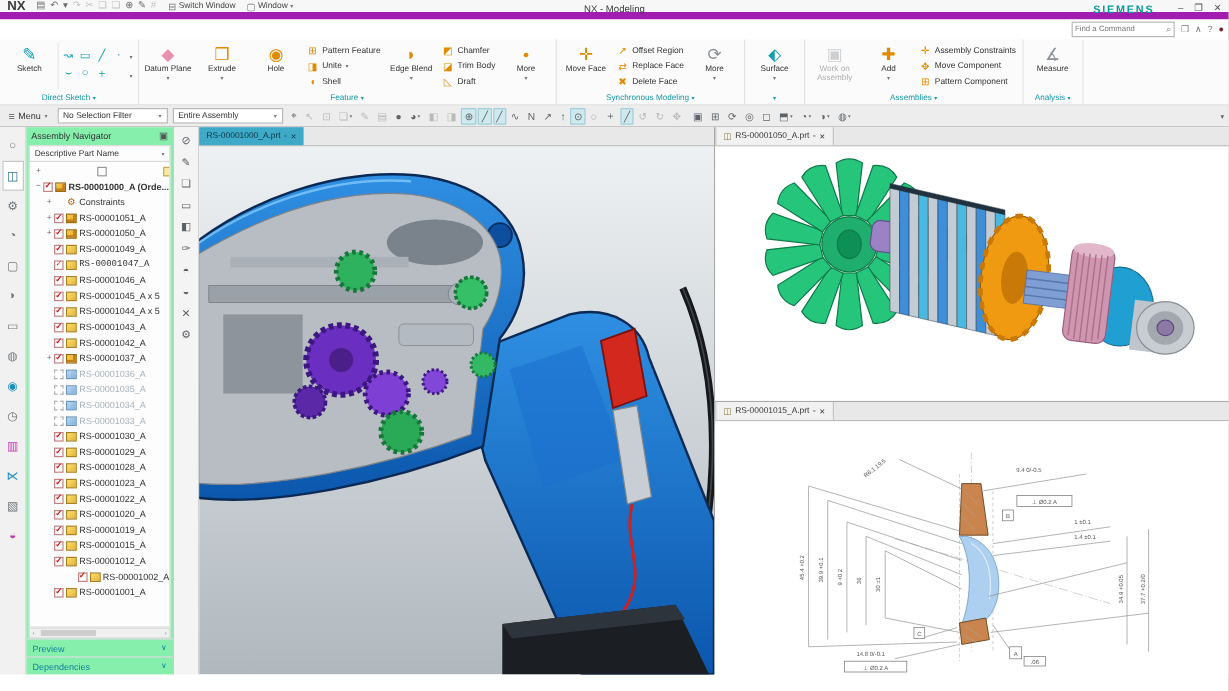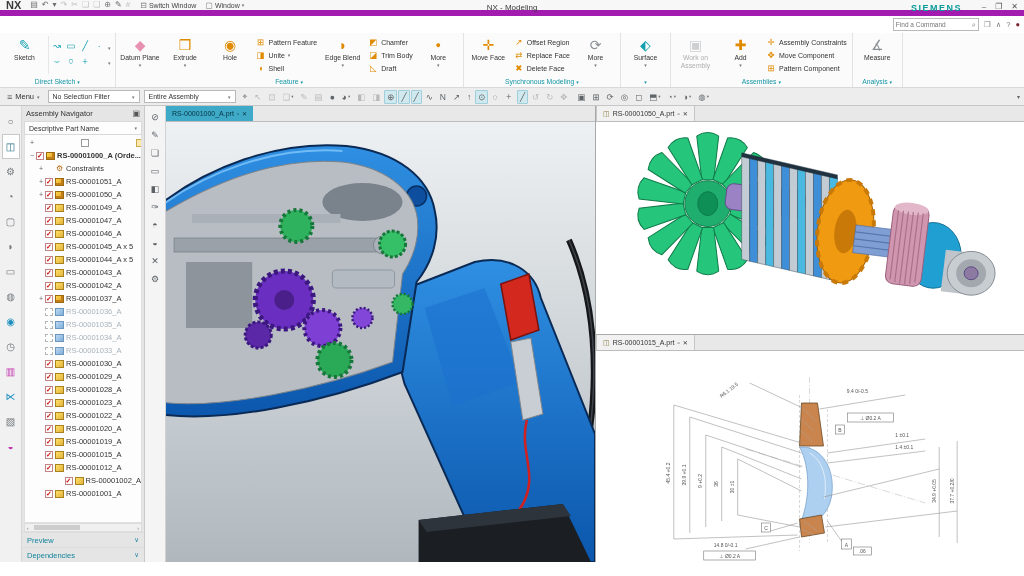--- a/index.html
+++ b/index.html
@@ -55,21 +55,21 @@
 .ti.mut{color:#b9b9b9}
 .ti .da{font-size:4.5px;margin-left:1px}
 .spacer{flex:1}
 .ovf{font-size:6px;color:#666;padding-right:4px}
 
 .main{position:absolute;left:0;top:106px;right:0;bottom:14px;display:flex}
 .resbar{width:22px;background:#f1f1f1;border-right:1px solid #d7d7d7;display:flex;flex-direction:column;align-items:center;padding-top:3px}
 .ri{width:18px;height:25px;display:flex;align-items:center;justify-content:center;font-size:10px;color:#73787d}
 .ri.act{background:#fff;border:1px solid #c8c8c8;color:#2b6f86}
 .ri.teal{color:#1d8fbf}.ri.multi{color:#c23ab0}
-.navpanel{width:123px;background:#e5e5e5;border-right:1px solid #c9c9c9;display:flex;flex-direction:column}
+.navpanel{width:123px;background:#86efac;border-right:1px solid #c9c9c9;display:flex;flex-direction:column}
 .nphead{height:15px;display:flex;align-items:center;justify-content:space-between;padding:0 4px;font-size:7.5px;color:#333}
 .npico{font-size:8px;color:#555}
 .npcol{height:14px;display:flex;align-items:center;justify-content:space-between;padding:0 4px;margin:0 2px;border:1px solid #d9d9d9;background:#fdfdfd;font-size:7px;color:#333}
 .tree{flex:1;overflow:hidden;background:#fdfdfd;margin:0 2px;border:1px solid #e0e0e0;border-top:0;padding-top:1px}
 .trow{display:flex;align-items:center;height:13px;font-size:7.5px;color:#333;white-space:nowrap}
 .trow.tb .tlab{font-weight:bold}
 .trow.tg .tlab{color:#a9b4bd}
 .texp{width:8px;font-size:7px;color:#666;text-align:center;flex:none}
 .tcb{width:8px;height:8px;border:1px solid #c08484;background:#fff;font-size:7px;line-height:6px;color:#cc1111;text-align:center;margin-right:2px;font-weight:bold;flex:none}
 .tcb.empty{border-color:#9a9a9a}
@@ -452,21 +452,21 @@
             <span class="tcb checked" data-name="checkbox">✓</span>
             <span class="tico i-assembly" data-name="assembly-icon"></span>
             <span class="tlab" data-name="tree-item-label">RS-00001050_A</span>
           </div>
           <div class="trow" data-name="tree-item" style="padding-left: 12px;">
             <span class="texp" data-name="expand-icon"> </span>
             <span class="tcb checked" data-name="checkbox">✓</span>
             <span class="tico i-part" data-name="part-icon"></span>
             <span class="tlab" data-name="tree-item-label">RS-00001049_A</span>
           </div>
-          <div class="trow" data-name="tree-item" style="padding-left: 12px;">
+          <div class="trow" data-name="tree-item" style="padding-left: 12px; font-family: Liberation Mono, monospace;">
             <span class="texp" data-name="expand-icon"> </span>
             <span class="tcb checked" data-name="checkbox">✓</span>
             <span class="tico i-part" data-name="part-icon"></span>
             <span class="tlab" data-name="tree-item-label">RS-00001047_A</span>
           </div>
           <div class="trow" data-name="tree-item" style="padding-left: 12px;">
             <span class="texp" data-name="expand-icon"> </span>
             <span class="tcb checked" data-name="checkbox">✓</span>
             <span class="tico i-part" data-name="part-icon"></span>
             <span class="tlab" data-name="tree-item-label">RS-00001046_A</span>

